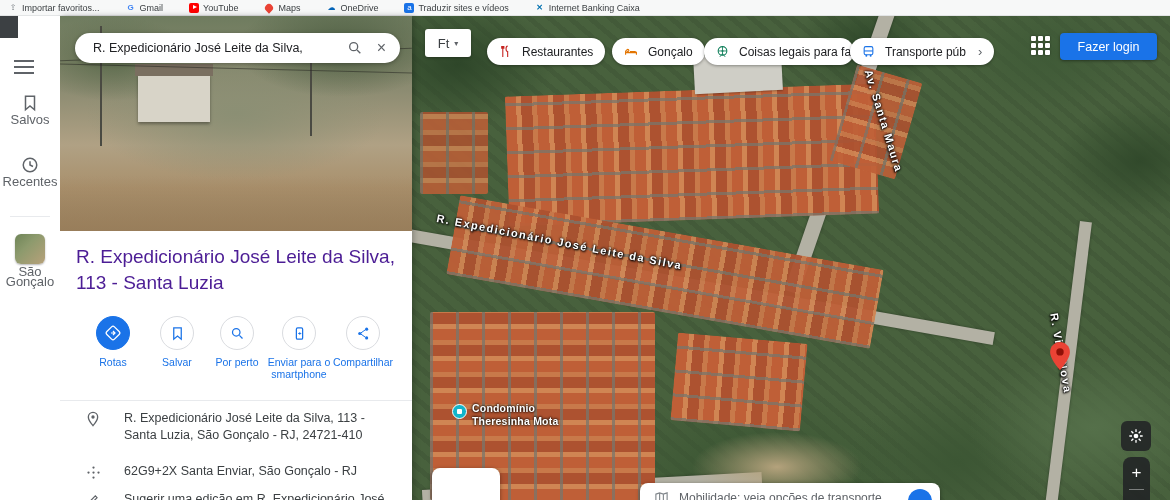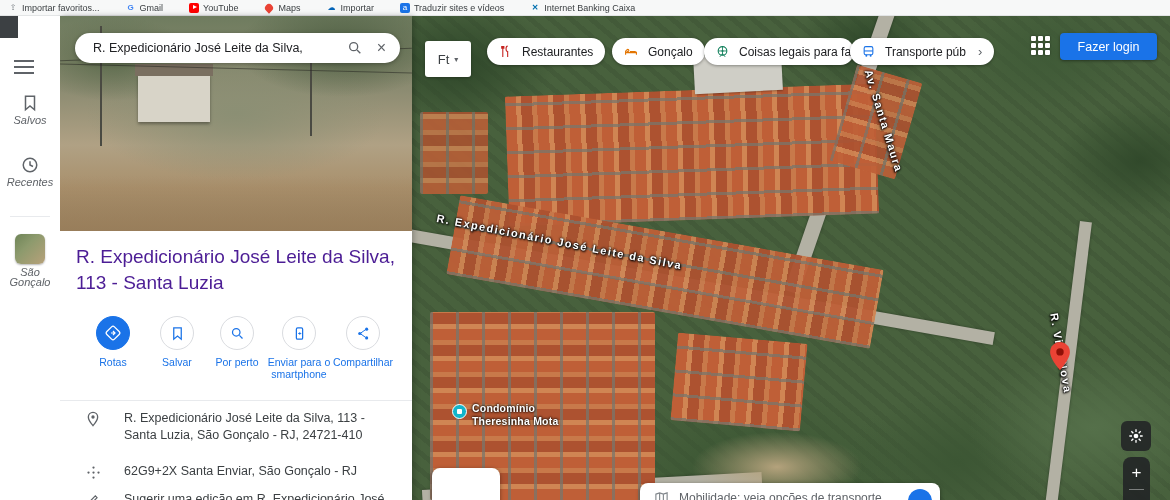--- a/index.html
+++ b/index.html
@@ -27,21 +27,21 @@
   .ico-caixa { color:#0070af; font-weight:bold; font-size:9px; }
 
   
   .rail { position:absolute; top:16px; left:0; width:60px; height:484px; background:#fff;
     z-index:30; }
   .rail-dark-sq { position:absolute; top:0; left:0; width:18px; height:22px; background:#3c4043; }
   .hamburger { position:absolute; top:44px; left:14px; width:20px; height:14px; cursor:pointer; }
   .hamburger span { display:block; height:2px; background:#5f6368; margin-bottom:4px; }
   .rail-item { position:absolute; left:0; width:60px; text-align:center; color:#5f6368; }
   .rail-item svg { display:block; margin:0 auto; }
-  .rail-label { font-size:11px; color:#5f6368; margin-top:3px; line-height:10px;font-style:italic; }
+  .rail-label { font-size:13px; color:#5f6368; margin-top:3px; line-height:10px; }
   .rail-thumb { width:30px; height:30px; border-radius:6px; margin:0 auto;
     background:linear-gradient(135deg,#6e8457 0%,#8d9a6d 40%,#b7a17a 100%);
     box-shadow:0 1px 2px rgba(0,0,0,.3); }
   .rail-divider { position:absolute; top:200px; left:10px; width:40px; height:1px; background:#e8eaed; }
 
   
   .panel { position:absolute; top:16px; left:60px; width:352px; height:484px; background:#fff;
     z-index:25; box-shadow:2px 0 6px rgba(0,0,0,.25); }
   .panel-photo { position:absolute; top:0; left:0; width:352px; height:215px; overflow:hidden;
     background:
@@ -134,23 +134,23 @@
   .poi-ico { width:15px; height:15px; border-radius:50%; background:#12b5cb;
     border:1.5px solid #fff; flex:none; margin-right:5px; margin-top:2px;
     display:flex; align-items:center; justify-content:center; }
   .poi-ico::after { content:""; width:5px; height:5px; background:#fff; border-radius:1px; }
   .poi-text { color:#fff; font-size:10.5px; line-height:13px; font-weight:bold;
     text-shadow:0 0 2px #000, 0 0 3px #000; letter-spacing:.2px; }
 
   .red-pin { position:absolute; left:638px; top:326px; width:20px; height:28px; z-index:6; }
 
   
-  .unit-box { position:absolute; left:13px; top:13px; width:46px; height:36px; background:#fff;
+  .unit-box { position:absolute; left:13px; top:13px; width:46px; height:28px; background:#fff;
     border-radius:3px; box-shadow:0 1px 3px rgba(0,0,0,.3); display:flex; align-items:center;
-    justify-content:center; gap:5px; font-size:13px; color:#3c4043; z-index:10; cursor:pointer;margin-top:12px; }
+    justify-content:center; gap:5px; font-size:13px; color:#3c4043; z-index:10; cursor:pointer; }
   .unit-caret { font-size:8px; color:#5f6368; }
   .chip { position:absolute; top:22px; height:27px; background:#fff; border-radius:14px;
     box-shadow:0 1px 3px rgba(0,0,0,.35); display:flex; align-items:center; gap:10px;
     padding:0 12px; font-size:12px; color:#202124; white-space:nowrap; z-index:10; cursor:pointer; }
   .chip svg { flex:none; }
   .chip .chev { color:#5f6368; font-size:13px; margin-left:2px; }
   .chip1 { left:75px; } .chip2 { left:200px; } .chip3 { left:292px; width:150px; overflow:hidden; }
   .chip4 { left:438px; }
   .apps-grid { position:absolute; left:619px; top:20px; width:22px; height:22px; z-index:10;
     display:grid; grid-template-columns:repeat(3,5px); grid-template-rows:repeat(3,5px); gap:2px;
@@ -198,21 +198,21 @@
       <span>YouTube</span>
     </span>
     <span class="bm">
       <span class="ico">
           <span class="ico-maps"></span>
         </span>
       <span>Maps</span>
     </span>
     <span class="bm">
       <span class="ico ico-cloud">☁</span>
-      <span>Importar</span>
+      <span>OneDrive</span>
     </span>
     <span class="bm">
       <span class="ico ico-translate">a</span>
       <span>Traduzir sites e vídeos</span>
     </span>
     <span class="bm">
       <span class="ico ico-caixa">✕</span>
       <span>Internet Banking Caixa</span>
     </span>
   </div>

